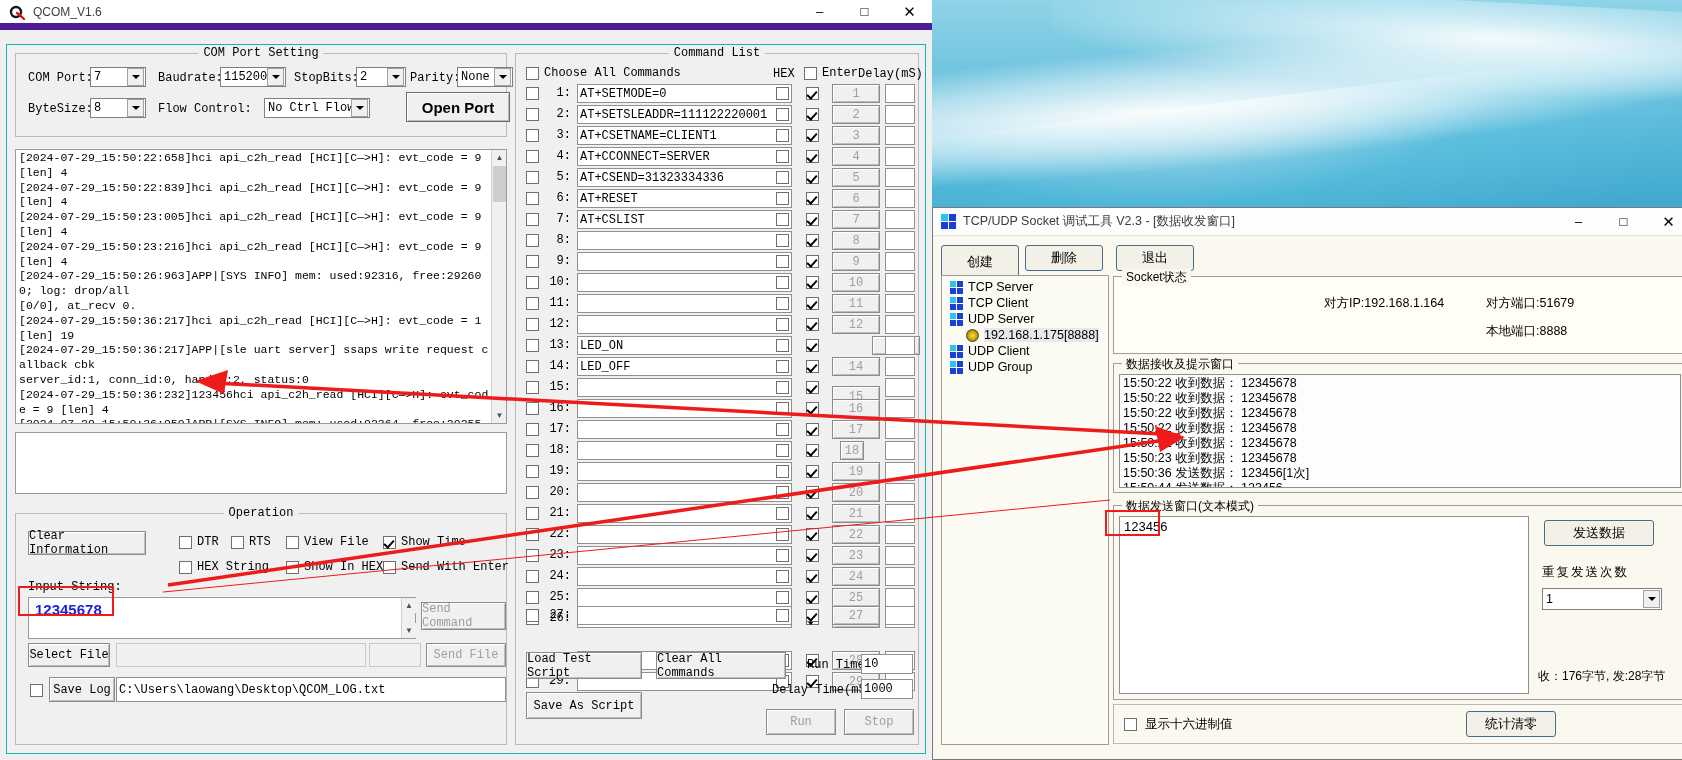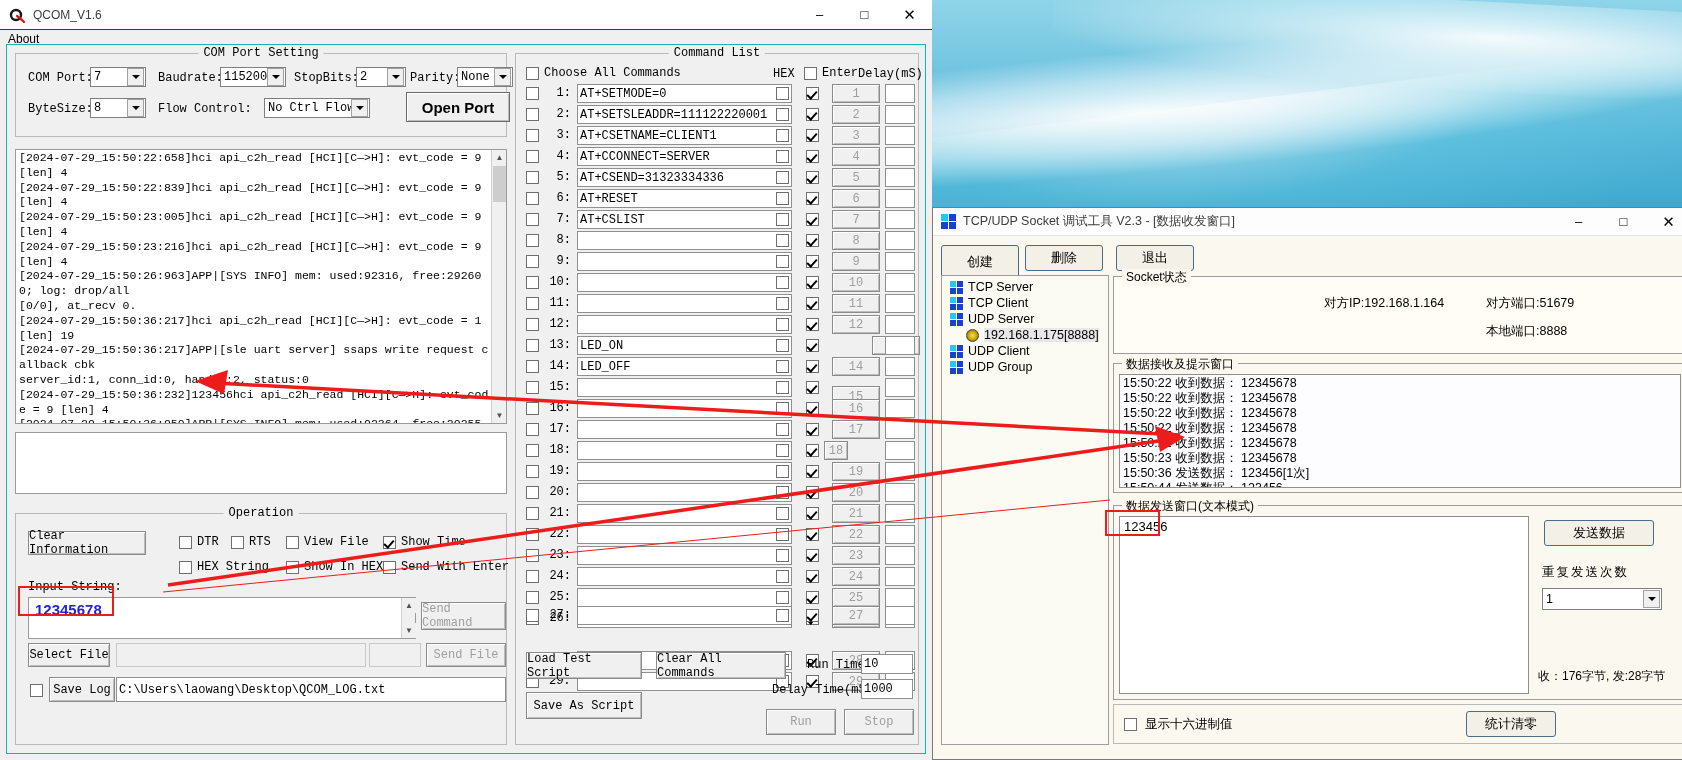--- a/index.html
+++ b/index.html
@@ -40,21 +40,21 @@
   }
 
   
   .win {
     position: absolute;
     background: #f0f0f0;
     border: 1px solid #8a8a8a;
   }
   .titlebar {
     height: 30px; display: flex; align-items: center;
-    background: #ffffff; border-bottom: 1px solid #4c1d95;
+    background: #ffffff; border-bottom: 7px solid #4c1d95;
     padding-left: 8px; gap: 7px;
   }
   .titlebar .title { font-size: 12px; color: #3c3c3c; }
   .wbtns { margin-left: auto; display: flex; height: 30px; }
   .wbtn {
     width: 45px; height: 30px; display: flex; align-items: center; justify-content: center;
     font-size: 13px; color: #000; line-height: 1;
   }
   .wbtn.close-x { font-size: 15px; }
 
@@ -206,23 +206,20 @@
         </svg>
       </span>
       <span class="title">QCOM_V1.6</span>
       <span class="wbtns">
         <span class="wbtn">–</span>
         <span class="wbtn">□</span>
         <span class="wbtn close-x">✕</span>
       </span>
     </div>
 
-    <div id="qcom-menu">
-      <span class="mi"><u><span>About</span></u></span>
-    </div>
 
     <div id="qcom-body">
 
       <div class="gb" style="left:8px; top:8px; width:492px; height:84px;">
         <span class="gb-title">COM Port Setting</span>
 
         <span class="lbl" style="position:absolute;left:12px;top:17px;">COM Port:</span>
         <div class="combo" style="left:74px; top:13px; width:56px;">
           <span class="val">7</span>
           <span class="arrow"></span>
@@ -550,21 +547,21 @@
               <span class="tinput" style="left:369px;top:0;width:30px;height:19px;position:absolute;"></span>
             </div>
             <div style="position: absolute; left: 0px; top: 357px; height: 20px; width: 404px;">
               <span class="cb" style="position:absolute;left:10px;top:3px;"></span>
               <span class="lbl" style="position:absolute;left:29px;top:2px;width:26px;text-align:right;">18:</span>
               <span class="tinput" style="left:61px;top:0;width:215px;height:19px;position:absolute;">
                 <span></span>
               </span>
               <span class="cb" style="position:absolute;left:260px;top:3px;"></span>
               <span class="cb checked" style="position:absolute;left:290px;top:3px;"></span>
-              <span class="btn dis" style="left:308px;top:0;width:24px;height:19px;position:absolute;font-family:Liberation Mono, monospace;">18</span>
+              <span class="btn dis" style="left:324px;top:0;width:24px;height:19px;position:absolute;font-family:Liberation Mono, monospace;">18</span>
               <span class="tinput" style="left:369px;top:0;width:30px;height:19px;position:absolute;"></span>
             </div>
             <div style="position: absolute; left: 0px; top: 378px; height: 20px; width: 404px;">
               <span class="cb" style="position:absolute;left:10px;top:3px;"></span>
               <span class="lbl" style="position:absolute;left:29px;top:2px;width:26px;text-align:right;">19:</span>
               <span class="tinput" style="left:61px;top:0;width:215px;height:19px;position:absolute;">
                 <span></span>
               </span>
               <span class="cb" style="position:absolute;left:260px;top:3px;"></span>
               <span class="cb checked" style="position:absolute;left:290px;top:3px;"></span>

